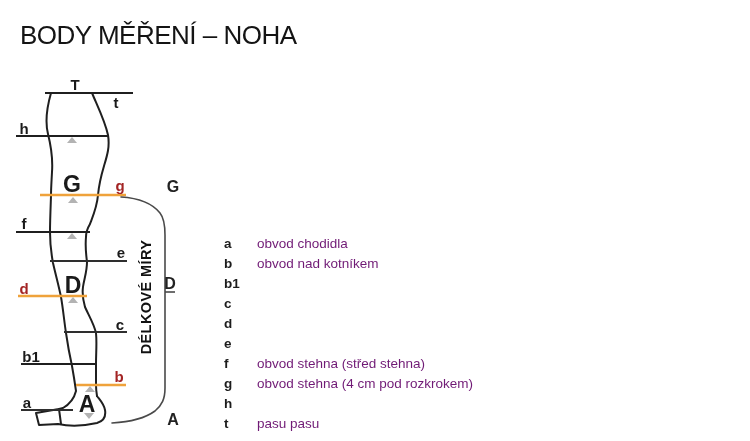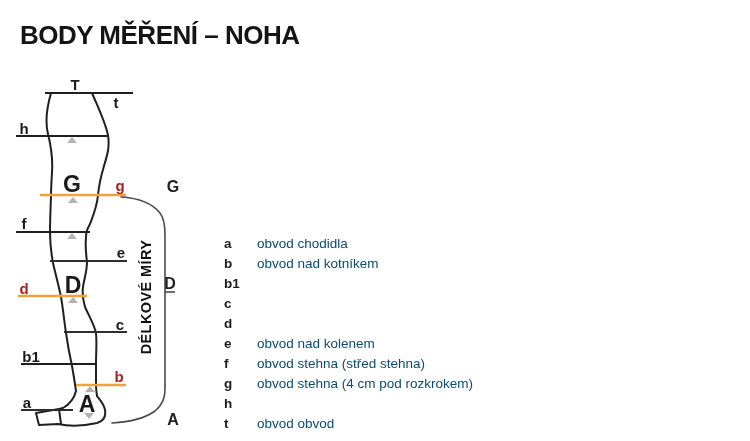--- a/index.html
+++ b/index.html
@@ -14,21 +14,21 @@
   body{
     position:relative;
     width:750px;height:441px;
     background:#ffffff;
     font-family:"Liberation Sans", sans-serif;
     overflow:hidden;
     color:var(--ink);
   }
   .page-title{
     position:absolute;left:20px;top:20px;
-    font-size:26px;font-weight:bold;letter-spacing:-0.5px;
+    font-size:26px;font-weight:normal;letter-spacing:-0.5px;
     color:#141414;white-space:nowrap;
   }
   svg.diagram{position:absolute;left:0;top:0;}
   .lbl{
     position:absolute;
     transform:translate(-50%,-50%);
     font-weight:bold;
     font-size:15px;
     color:#1a1a1a;
     white-space:nowrap;
@@ -48,21 +48,21 @@
     font-size:13.5px;
   }
   .legend-row{
     display:flex;align-items:baseline;
     height:20px;line-height:20px;
   }
   .legend-key{
     width:33px;font-weight:bold;color:#1c1c1c;
     flex:0 0 33px;
   }
-  .legend-desc{color:#0c4a6e;white-space:nowrap;}
+  .legend-desc{color:#701a75;white-space:nowrap;}
 </style>
 </head>
 <body>
 
 <h1 class="page-title">BODY MĚŘENÍ – NOHA</h1>
 
 <svg class="diagram" width="750" height="441" viewBox="0 0 750 441">
 
   <path d="M 51,93 C 47,107 45,122 48,134 C 51,146 53,158 52,172 C 51.5,182 51,188 51,196
            C 50.5,210 50,222 50,232 C 50,246 51,252 53,263 C 56,276 59,287 61,297
@@ -135,30 +135,29 @@
       <span class="legend-key">b1</span>
     </div>
   <div class="legend-row">
       <span class="legend-key">c</span>
     </div>
   <div class="legend-row">
       <span class="legend-key">d</span>
     </div>
   <div class="legend-row">
       <span class="legend-key">e</span>
-      <span class="legend-desc">obvod nad kolenem</span>
     </div>
   <div class="legend-row">
       <span class="legend-key">f</span>
       <span class="legend-desc">obvod stehna (střed stehna)</span>
     </div>
   <div class="legend-row">
       <span class="legend-key">g</span>
       <span class="legend-desc">obvod stehna (4 cm pod rozkrokem)</span>
     </div>
   <div class="legend-row">
       <span class="legend-key">h</span>
     </div>
   <div class="legend-row">
       <span class="legend-key">t</span>
-      <span class="legend-desc">obvod obvod</span>
+      <span class="legend-desc">pasu pasu</span>
     </div>
 </div>
 
 </body></html>

